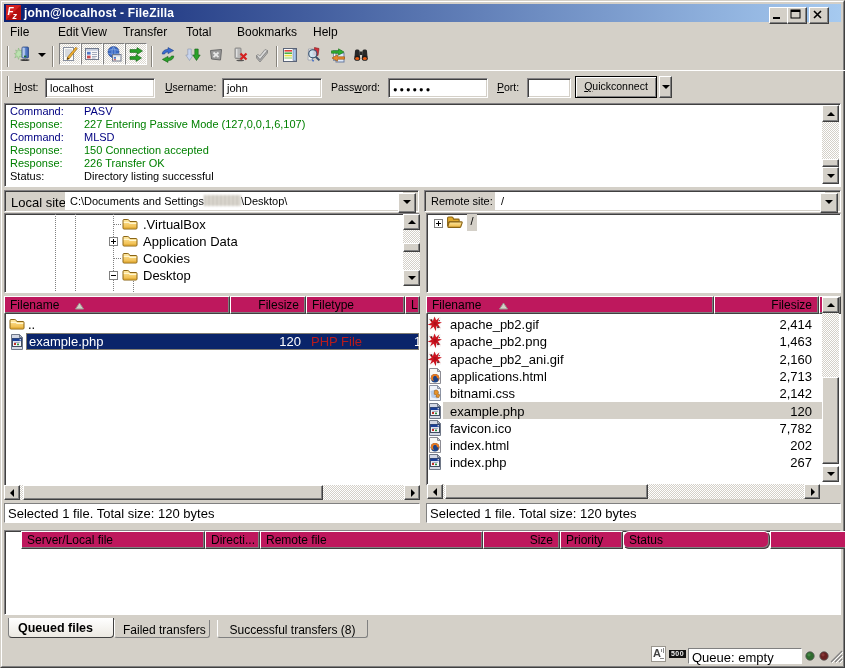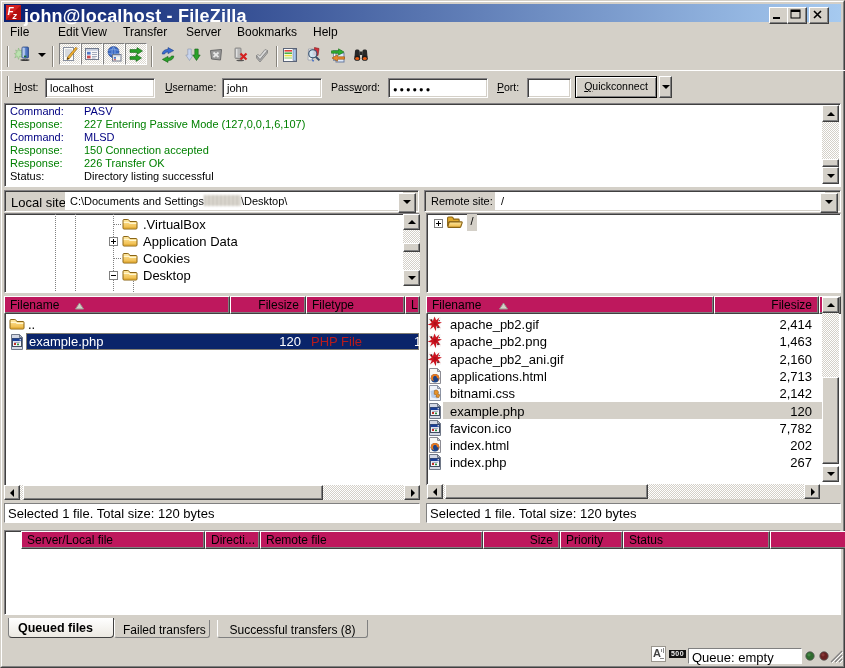--- a/index.html
+++ b/index.html
@@ -8,21 +8,21 @@
   .abs{position:absolute;}
   #win{position:relative;width:845px;height:668px;background:#d4d0c8;}
   
   #brd1{left:0;top:0;width:843px;height:666px;border-right:1px solid #404040;border-bottom:1px solid #404040;border-left:1px solid #d4d0c8;border-top:1px solid #d4d0c8;}
   #brd2{left:1px;top:1px;width:841px;height:664px;border-left:1px solid #fff;border-top:1px solid #fff;border-right:1px solid #808080;border-bottom:1px solid #808080;}
   .vsep{width:0px;border-left:1px solid #87837b;border-right:1px solid #fff;}
   .stipple{background:repeating-conic-gradient(#ffffff 0% 25%, #d4d0c8 0% 50%) 0 0/2px 2px;}
   .hdrcell{font-size:12px;background:#be185d;border-top:1px solid #fff;border-left:1px solid #fff;border-bottom:1px solid #404040;border-right:1px solid #404040;box-shadow:inset -1px -1px 0 #808080;box-sizing:border-box;line-height:16px;padding-left:5px;overflow:hidden;white-space:nowrap;}
   
   #title{left:4px;top:4px;width:837px;height:18px;background:linear-gradient(90deg,#0a2070 0%,#a6caf0 100%);}
-  #title .txt{position:absolute;left:24px;top:2px;color:#fff;font-size:18px;font-weight:bold;letter-spacing:0.2px;}
+  #title .txt{position:absolute;left:24px;top:2px;color:#fff;font-size:12px;font-weight:bold;letter-spacing:0.2px;}
   .tbtn{position:absolute;top:3px;width:18px;height:15px;background:#d4d0c8;border-top:1px solid #fff;border-left:1px solid #fff;border-bottom:1px solid #404040;border-right:1px solid #404040;box-shadow:inset -1px -1px 0 #808080;}
   
   #menu{left:0px;top:22px;width:845px;height:20px;padding-left:18px;}
   #menu span{position:absolute;top:3px;font-size:12px;}
   
   #toolbar{left:0px;top:42px;width:845px;height:27px;}
   .tsep{position:absolute;top:4px;height:21px;}
   .togglebtn{position:absolute;top:1px;width:22px;height:22px;box-sizing:border-box;border-top:1px solid #808080;border-left:1px solid #808080;border-bottom:1px solid #fff;border-right:1px solid #fff;background:repeating-conic-gradient(#ffffff 0% 25%, #dcd8d0 0% 50%) 0 0/2px 2px;}
   .ticon{position:absolute;top:5px;width:16px;height:16px;}
   
@@ -223,21 +223,21 @@
     <div class="tbtn" style="left:805px;"><svg width="16" height="13">
           <path d="M4 3 L11 10 M11 3 L4 10" stroke="#000" stroke-width="1.6"></path>
         </svg></div>
   </div>
 
   <div id="menu" class="abs">
     <span style="left:10px">File</span>
     <span style="left:58px">Edit</span>
     <span style="left:81px">View</span>
     <span style="left:123px">Transfer</span>
-    <span style="left:186px">Server</span>
+    <span style="left:186px">Total</span>
     <span style="left:237px">Bookmarks</span>
     <span style="left:313px">Help</span>
   </div>
 
   <div id="toolbar" class="abs">
     <div class="tsep vsep" style="left:7px;"></div>
     <svg class="ticon" style="left:14px;top:4px" width="16" height="16">
         <use href="#i-sitemgr"></use>
       </svg>
     <div class="abs" style="left:38px;top:11px;width:0;height:0;border-left:4px solid transparent;border-right:4px solid transparent;border-top:4px solid #000;"></div>
@@ -515,21 +515,21 @@
 
   <div class="statusbox" style="left:426px;top:503px;width:415px;height:20px;">Selected 1 file. Total size: 120 bytes</div>
 
   <div class="abs" style="left:4px;top:530px;width:837px;height:85px;background:#fff;border:1px solid #848284;border-bottom-color:#fff;border-right-color:#fff;box-shadow:inset 1px 1px 0 #404040;box-sizing:border-box;"></div>
   <div class="abs" style="left:21px;top:531px;width:835px;height:26px;">
     <div class="hdrcell abs" style="left:0;top:0;width:184px;height:18px;">Server/Local file</div>
     <div class="hdrcell abs" style="left:184px;top:0;width:55px;height:18px;">Directi...</div>
     <div class="hdrcell abs" style="left:239px;top:0;width:223px;height:18px;">Remote file</div>
     <div class="hdrcell abs" style="left:462px;top:0;width:77px;height:18px;text-align:right;padding-right:6px;padding-left:0;">Size</div>
     <div class="hdrcell abs" style="left:539px;top:0;width:63px;height:18px;">Priority</div>
-    <div class="hdrcell abs" style="left:602px;top:0;width:147px;height:18px;">Status</div>
+    <div class="hdrcell abs" style="left:602px;top:0;width:147px;height:18px;border-radius:6px;">Status</div>
     <div class="hdrcell abs" style="left:749px;top:0;width:86px;height:18px;"></div>
   </div>
 
   <div class="abs" style="left:4px;top:618px;width:837px;height:21px;">
     <div class="tab" style="left:4px;top:0px;width:106px;height:20px;background:linear-gradient(#ffffff,#ece9e2);border-left:1px solid #808080;border-bottom:1px solid #404040;border-right:1px solid #404040;border-radius:0 0 4px 4px;font-weight:bold;text-align:left;padding-left:9px;">Queued files</div>
     <div class="tab" style="left:110px;top:2px;height:18px;width:96px;font-size:12px;border-radius:0 0 3px 3px;">Failed transfers</div>
     <div class="tab" style="left:213px;top:2px;height:18px;width:151px;font-size:12px;border-radius:0 0 3px 3px;">Successful transfers (8)</div>
   </div>
 
   <div id="sbar" class="abs">

